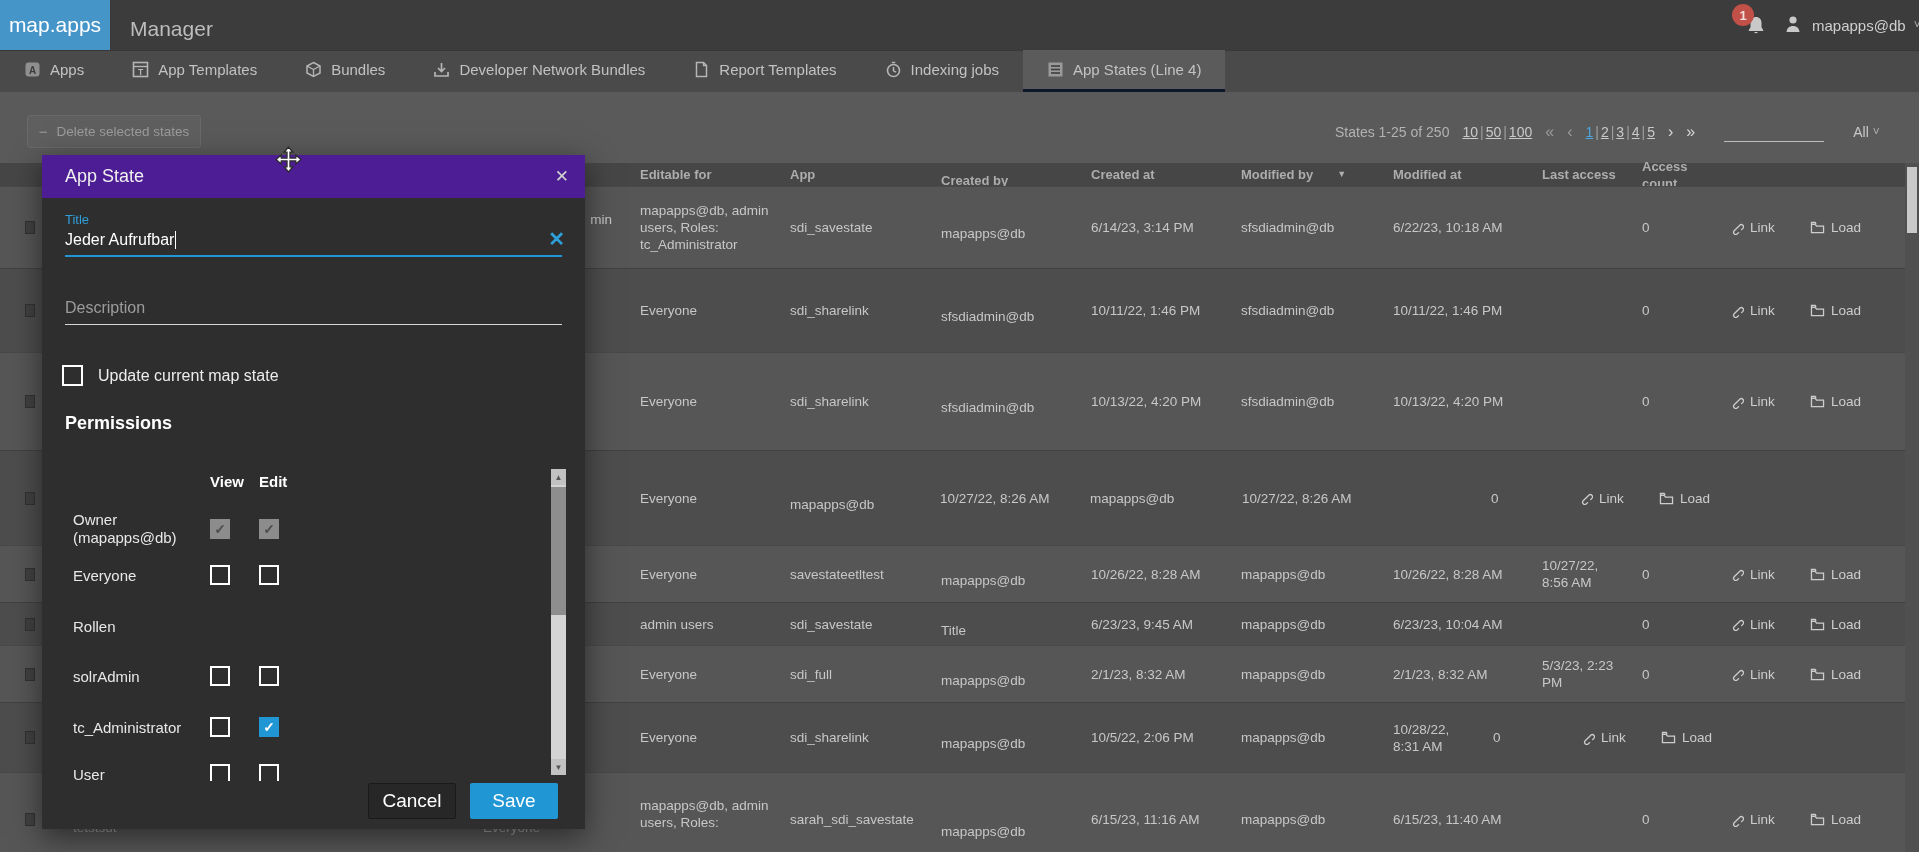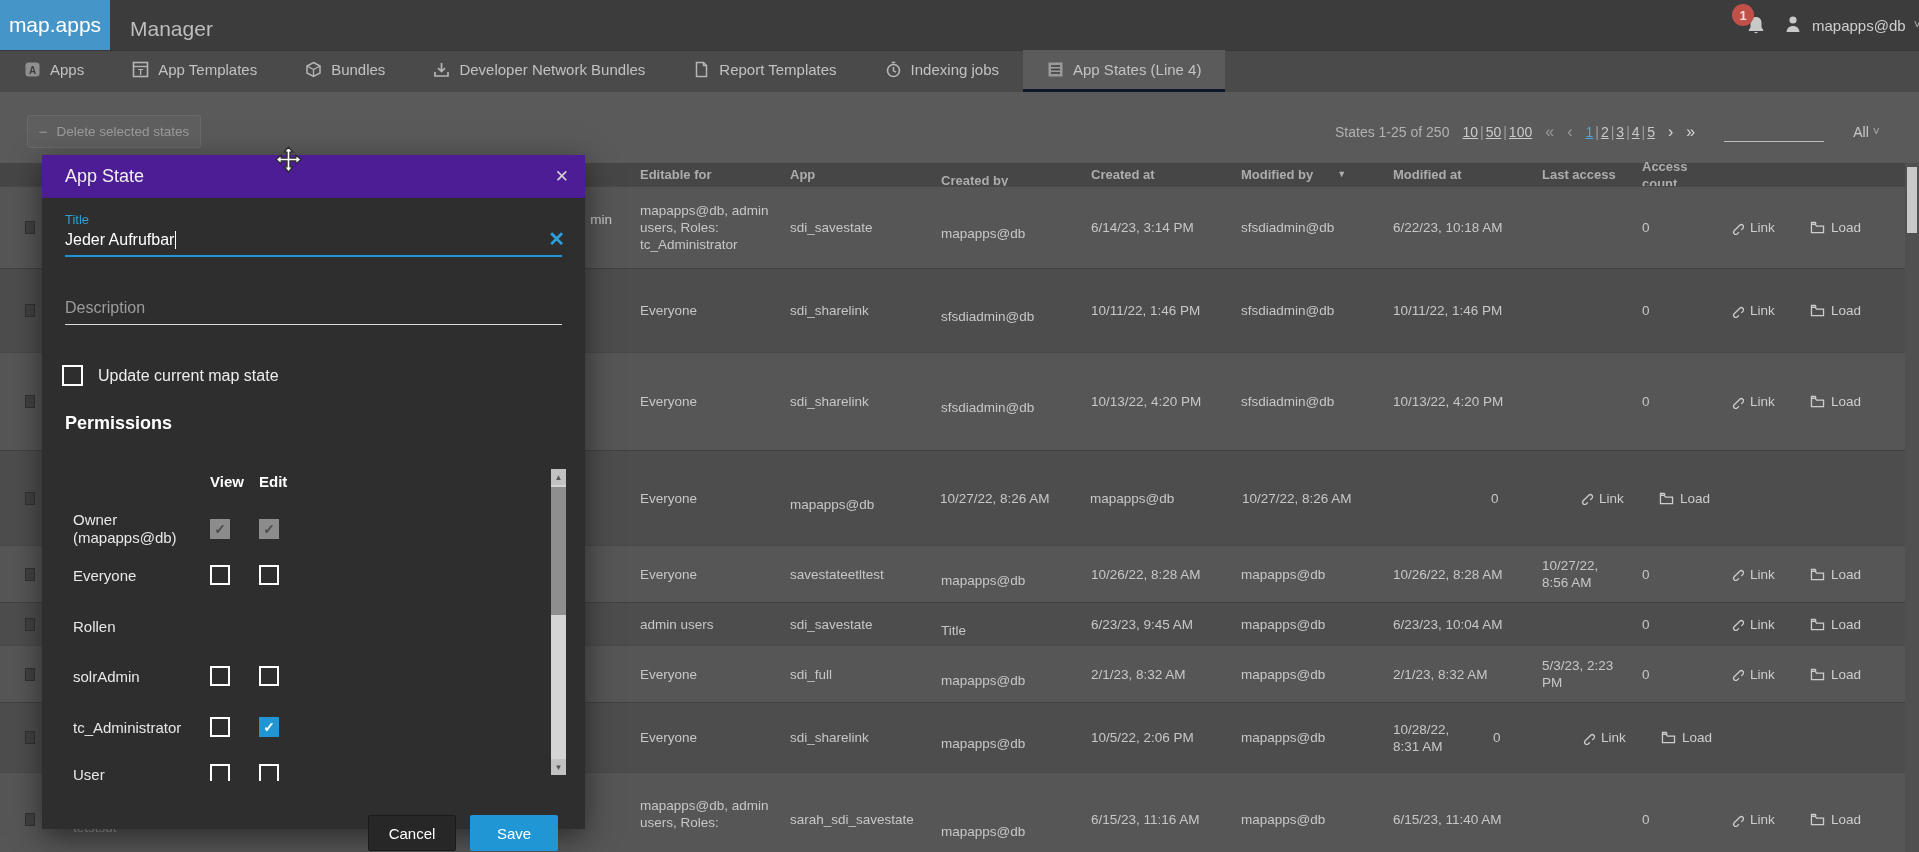--- a/index.html
+++ b/index.html
@@ -109,21 +109,21 @@
         justify-content:center; font-size:14px; font-weight:bold; }
   .cb.unchecked { border:2px solid #fff; background:transparent; color:transparent; }
   .cb.checked   { border:none; background:#2196d4; color:#fff; }
   .cb.disabled  { border:none; background:#8c8c8c; color:#4e4e4e; cursor:default; }
   .col-view { left:148px; } .col-edit { left:197px; }
   .m-scroll { position:absolute; left:489px; top:6px; width:15px; height:306px; background:#d4d4d4; }
   .m-scroll .btn { position:absolute; left:0; width:15px; height:16px; background:#c2c2c2; color:#555;
                    font-size:8px; display:flex; align-items:center; justify-content:center; cursor:pointer; }
   .m-scroll .btn.up { top:0; } .m-scroll .btn.down { bottom:0; }
   .m-scroll .thumb { position:absolute; left:0; top:18px; width:15px; height:128px; background:#8e8e8e; cursor:grab; }
-  .m-btn { position:absolute; top:660px; width:88px; height:36px; font-size:15px; color:#fff;
+  .m-btn { position:absolute; top:628px; width:88px; height:36px; font-size:19px; color:#fff;
            display:flex; align-items:center; justify-content:center; cursor:pointer; border-radius:2px; }
   .m-cancel { left:326px; background:#272727; border:1px solid #1a1a1a; }
   .m-save { left:428px; background:#2196d4; }
 </style>
 </head>
 <body>
 
 <div id="app">
 
   <div class="topbar">

